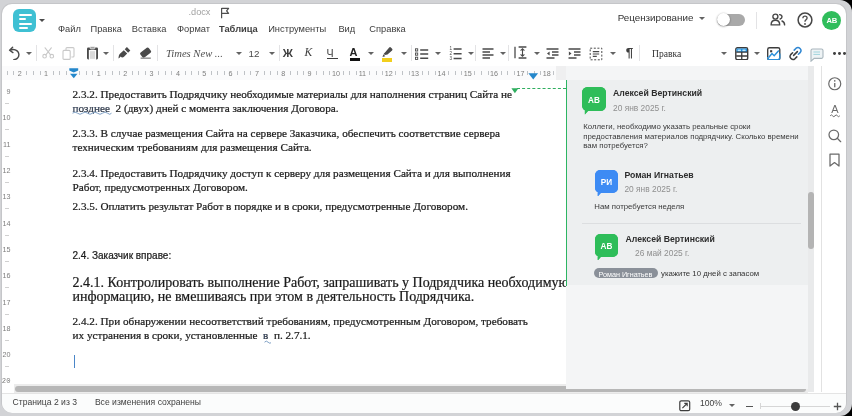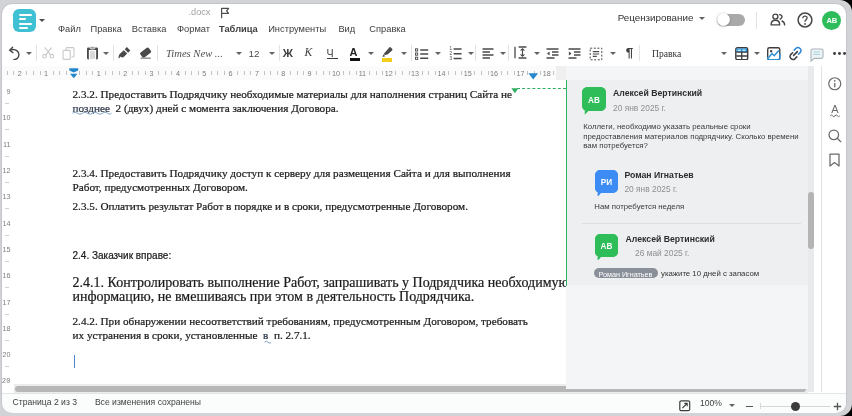--- a/index.html
+++ b/index.html
@@ -288,20 +288,21 @@
 <div class="txt" style="left:10.5px;top:324.0px;font-size:7.2px;color:#7d7d7d;transform:translateX(-100%);">18</div>
 <div class="abs" style="left:5px;top:340.0px;width:4px;height:1px;background:#d0d0d0;"></div>
 <div class="txt" style="left:10.5px;top:350.3px;font-size:7.2px;color:#7d7d7d;transform:translateX(-100%);">20</div>
 <div class="abs" style="left:5px;top:366.4px;width:4px;height:1px;background:#d0d0d0;"></div>
 <div class="txt" style="left:10.5px;top:376.7px;font-size:7.2px;color:#7d7d7d;transform:translateX(-100%);font-family:Liberation Mono, monospace;">20</div>
 <div class="abs" style="left:5px;top:392.7px;width:4px;height:1px;background:#d0d0d0;"></div>
 <div class="abs" style="left:14px;top:383.5px;width:552px;height:9px;background:#ececec;"></div>
 <div class="abs" style="left:566px;top:388.5px;width:242px;height:4px;background:#ececec;"></div>
 <div class="abs" style="left:15px;top:385.5px;width:791px;height:6px;border-radius:3px;background:#b7b7b7;"></div>
 <div class="abs" style="left:72.5px;top:87.2px;font-family:'Liberation Serif',serif;font-size:11.2px;line-height:14px;-webkit-text-stroke:0.22px #1c1c1c;color:#1c1c1c;white-space:nowrap;">2.3.2. Предоставить Подрядчику необходимые материалы для наполнения страниц Сайта не<br><span style="color:#3b4e6e;">позднее</span> &nbsp;2 (двух) дней с момента заключения Договора.</div>
+<div class="abs" style="left:72.5px;top:125.6px;font-family:'Liberation Serif',serif;font-size:11.2px;line-height:14px;-webkit-text-stroke:0.22px #1c1c1c;color:#1c1c1c;white-space:nowrap;">2.3.3. В случае размещения Сайта на сервере Заказчика, обеспечить соответствие сервера<br>техническим требованиям для размещения Сайта.</div>
 <div class="abs" style="left:72.5px;top:165.6px;font-family:'Liberation Serif',serif;font-size:11.2px;line-height:14px;-webkit-text-stroke:0.22px #1c1c1c;color:#1c1c1c;white-space:nowrap;">2.3.4. Предоставить Подрядчику доступ к серверу для размещения Сайта и для выполнения<br>Работ, предусмотренных Договором.</div>
 <div class="abs" style="left:72.5px;top:198.6px;font-family:'Liberation Serif',serif;font-size:11.2px;line-height:14px;-webkit-text-stroke:0.22px #1c1c1c;color:#1c1c1c;white-space:nowrap;">2.3.5. Оплатить результат Работ в порядке и в сроки, предусмотренные Договором.</div>
 <div class="abs" style="left:72.5px;top:249.1px;font-family:Liberation Sans, sans-serif;font-size:10px;line-height:14px;-webkit-text-stroke:0.22px #1c1c1c;color:#1c1c1c;white-space:nowrap;">2.4. Заказчик вправе:</div>
 <div class="abs" style="left:72.5px;top:275.6px;font-family:'Liberation Serif',serif;font-size:14px;line-height:14px;-webkit-text-stroke:0.22px #1c1c1c;color:#1c1c1c;white-space:nowrap;">2.4.1. Контролировать выполнение Работ, запрашивать у Подрядчика необходимую<br>информацию, не вмешиваясь при этом в деятельность Подрядчика.</div>
 <div class="abs" style="left:72.5px;top:313.6px;font-family:'Liberation Serif',serif;font-size:11.2px;line-height:14px;-webkit-text-stroke:0.22px #1c1c1c;color:#1c1c1c;white-space:nowrap;">2.4.2. При обнаружении несоответствий требованиям, предусмотренным Договором, требовать<br>их устранения в сроки, установленные &nbsp;<span style="color:#3b4e6e;">в</span> &nbsp;п. 2.7.1.</div>
 <svg class="abs" style="left:72.3px;top:111.4px;" width="40" height="4" viewBox="0 0 40 4">
       <path d="M0.5 2.2 q2.5-2.2 5 0 t5 0 t5 0 t5 0 t5 0 t5 0 t5 0 t4 0" fill="none" stroke="#7195bd" stroke-width="0.9"></path>
     </svg>
 <svg class="abs" style="left:263.5px;top:340.4px;" width="7" height="4" viewBox="0 0 7 4">
       <path d="M0.5 2.2 q1.8-2.2 3.6 0 t3.6 0" fill="none" stroke="#7195bd" stroke-width="0.9"></path>

